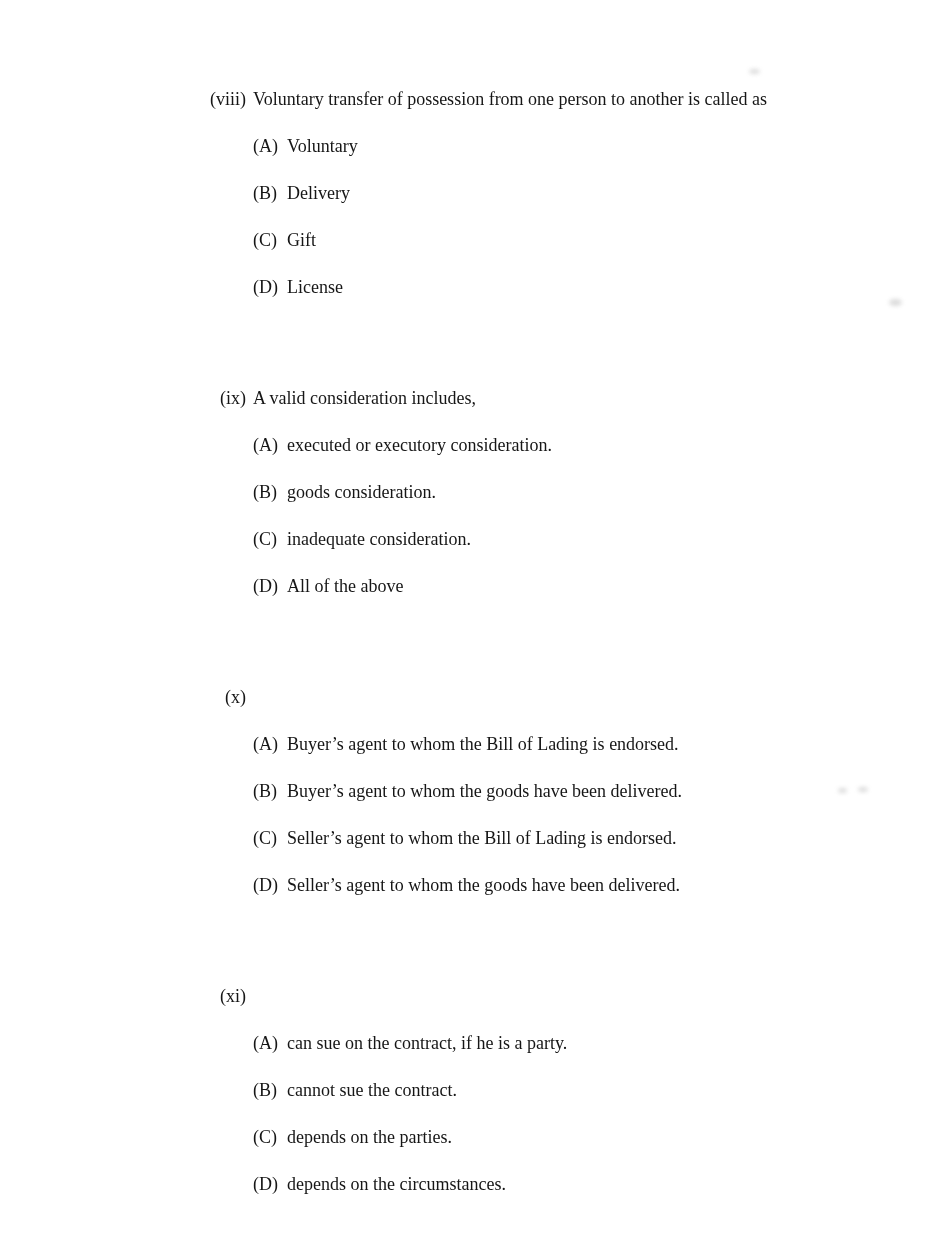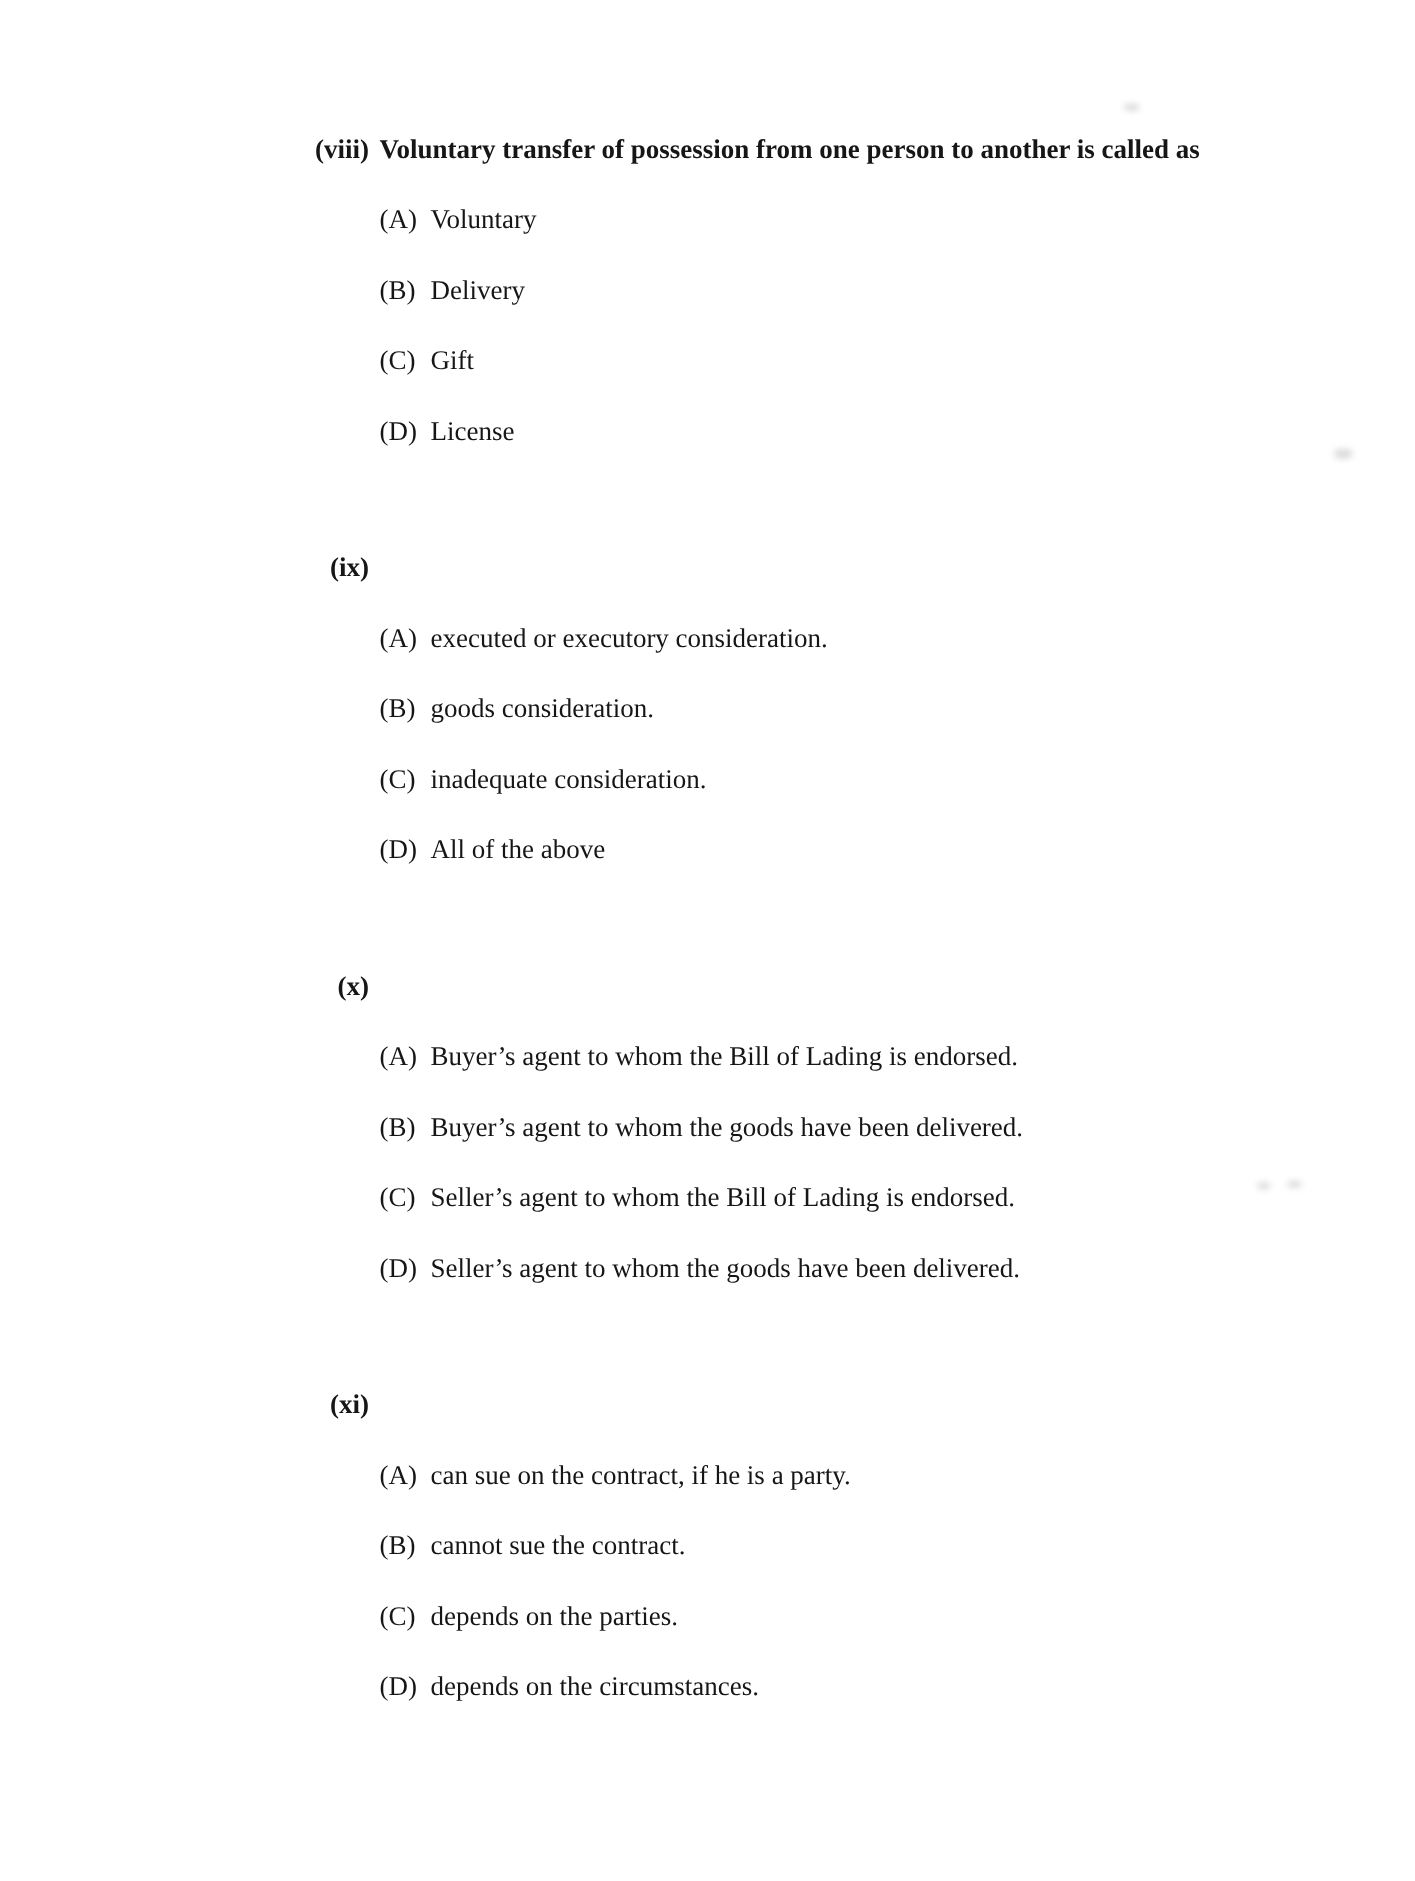--- a/index.html
+++ b/index.html
@@ -18,29 +18,28 @@
     font-size: 18px;
     line-height: 23px;
   }
   .content {
     position: absolute;
     top: 88px;
     left: 0;
     width: 943px;
   }
   .question {
-    margin-top: 68px;
+    margin-top: 88px;
   }
   .question:first-child {
     margin-top: 0;
   }
   .q-line {
     display: flex;
     align-items: flex-start;
-    font-weight: bold;
   }
   .q-num {
     flex: 0 0 52px;
     margin-left: 194px;
     text-align: right;
     white-space: nowrap;
   }
   .q-text {
     margin-left: 7px;
     white-space: nowrap;
@@ -94,20 +93,21 @@
           <span class="opt-text">Gift</span>
         </div>
         <div class="option">
           <span class="opt-label">(D)</span>
           <span class="opt-text">License</span>
         </div>
       </div>
       <div class="question">
         <div class="q-line">
           <span class="q-num">(ix)</span>
+          <span class="q-text">A valid consideration includes,</span>
         </div>
         <div class="option">
           <span class="opt-label">(A)</span>
           <span class="opt-text">executed or executory consideration.</span>
         </div>
         <div class="option">
           <span class="opt-label">(B)</span>
           <span class="opt-text">goods consideration.</span>
         </div>
         <div class="option">

